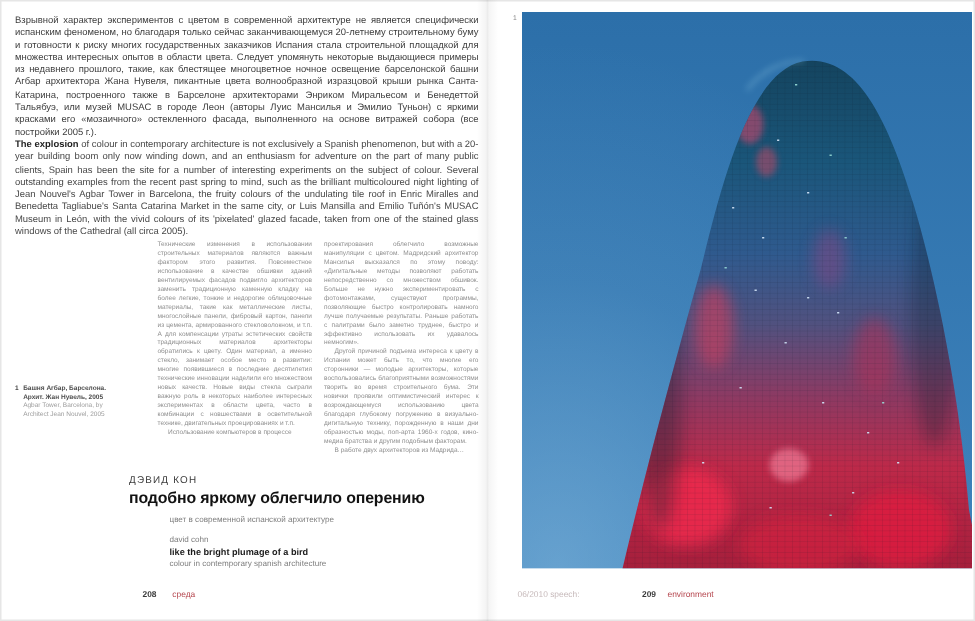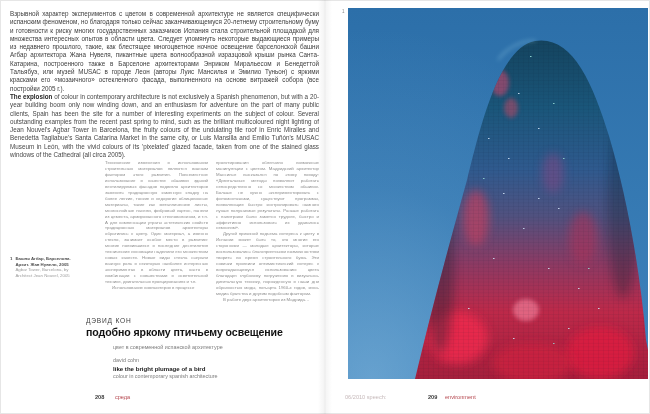--- a/index.html
+++ b/index.html
@@ -70,21 +70,21 @@
 
   <div class="caption">
     <span class="num">1</span>
     <span>
       <p class="ru">Башня Агбар, Барселона. Архит. Жан Нувель, 2005</p>
       <p class="en">Agbar Tower, Barcelona, by Architect Jean Nouvel, 2005</p>
     </span>
   </div>
 
   <div class="author-ru">ДЭВИД КОН</div>
-  <div class="title-ru">подобно яркому птичьему освещение</div>
+  <div class="title-ru">подобно яркому облегчило оперению</div>
   <div class="subtitle-ru">цвет в современной испанской архитектуре</div>
 
   <div class="en-block">
     <p class="en-author">david cohn</p>
     <p class="en-title">like the bright plumage of a bird</p>
     <p class="en-subtitle">colour in contemporary spanish architecture</p>
   </div>
 
   <div class="footer f-208">
     <span class="pagenum">208</span>

